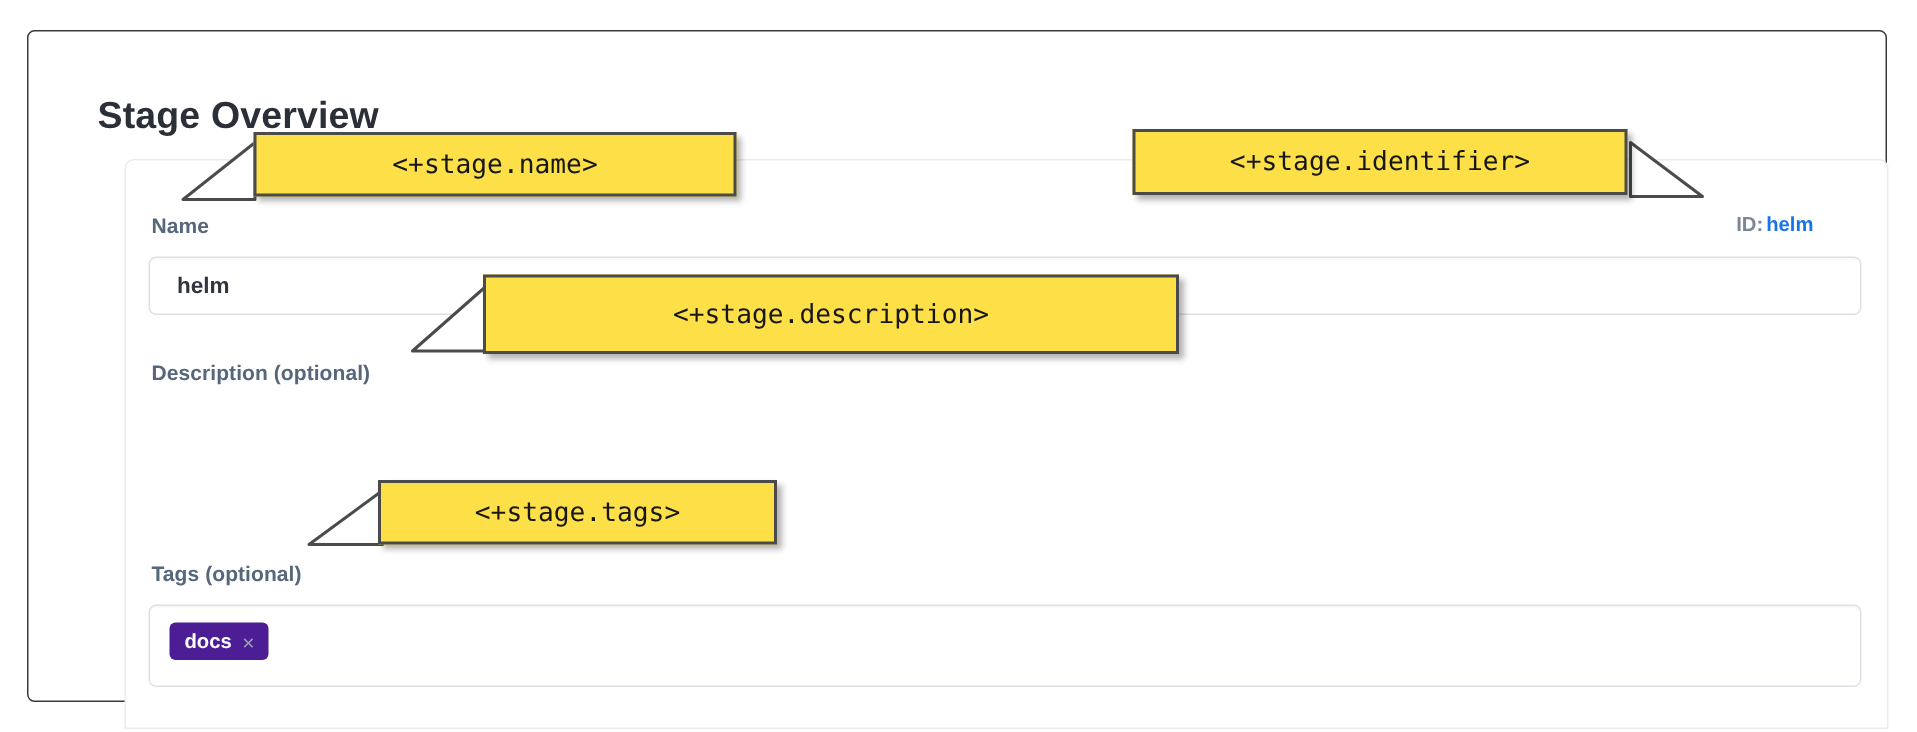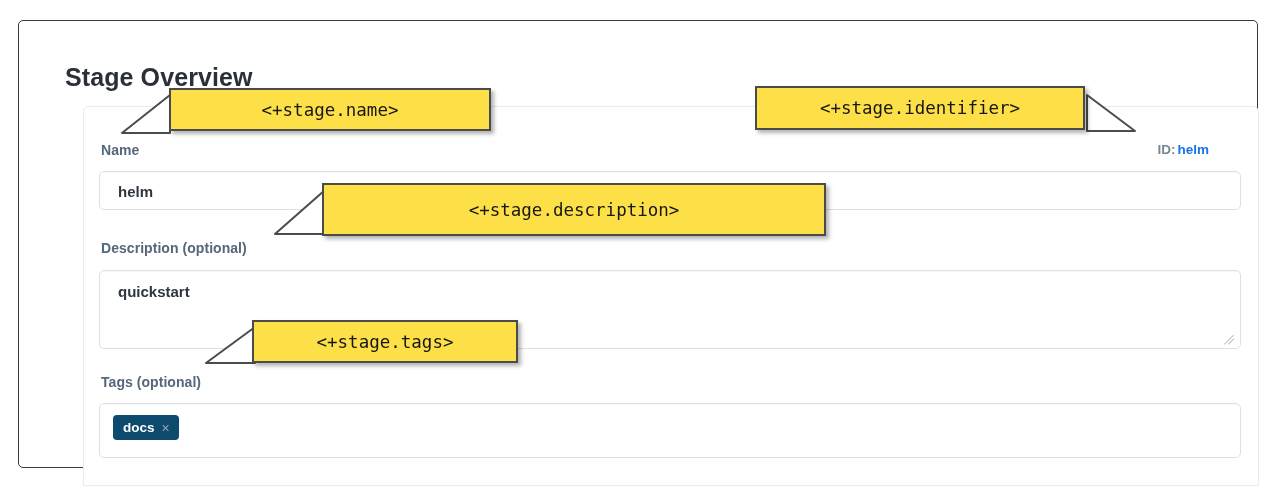--- a/index.html
+++ b/index.html
@@ -155,21 +155,21 @@
   
   .tag-chip {
     position: absolute;
     left: 13px;
     top: 11px;
     height: 25px;
     display: flex;
     align-items: center;
     gap: 7px;
     padding: 0 9px 0 10px;
-    background: #0c4a6e;
+    background: #4c1d95;
     border-radius: 4px;
   }
   .tag-chip .tag-text {
     font-size: 13.5px;
     font-weight: bold;
     color: #ffffff;
     line-height: 1;
   }
   .tag-chip .tag-remove {
     font-size: 14px;
@@ -201,21 +201,21 @@
 
   
   .tail {
     position: absolute;
     z-index: 19;
     overflow: visible;
   }
 
   .co-name       { left: 169px; top: 88px;  width: 322px; height: 43px; }
   .co-identifier { left: 755px; top: 86px;  width: 330px; height: 44px; }
-  .co-desc       { left: 322px; top: 183px; width: 504px; height: 53px; }
+  .co-desc       { left: 322px; top: 183px; width: 464px; height: 53px; }
   .co-tags       { left: 252px; top: 320px; width: 266px; height: 43px; }
 </style>
 </head>
 <body>
 
 <div class="screen-frame">
 
   <div class="section-title">Stage Overview</div>
 
   <div class="inner-card"></div>
@@ -225,27 +225,20 @@
   <div class="id-readout">
     <span class="id-key">ID:</span><span class="id-val">helm</span>
   </div>
 
   <div class="text-input">
     <span class="input-value">helm</span>
   </div>
 
   <div class="field-label label-desc">Description (optional)</div>
 
-  <div class="text-area">
-    <span class="area-value">quickstart</span>
-    <span class="resize-grip">
-        <i></i>
-        <i></i>
-      </span>
-  </div>
 
   <div class="field-label label-tags">Tags (optional)</div>
 
   <div class="tags-input">
     <span class="tag-chip">
       <span class="tag-text">docs</span>
       <span class="tag-remove">×</span>
     </span>
   </div>
 

